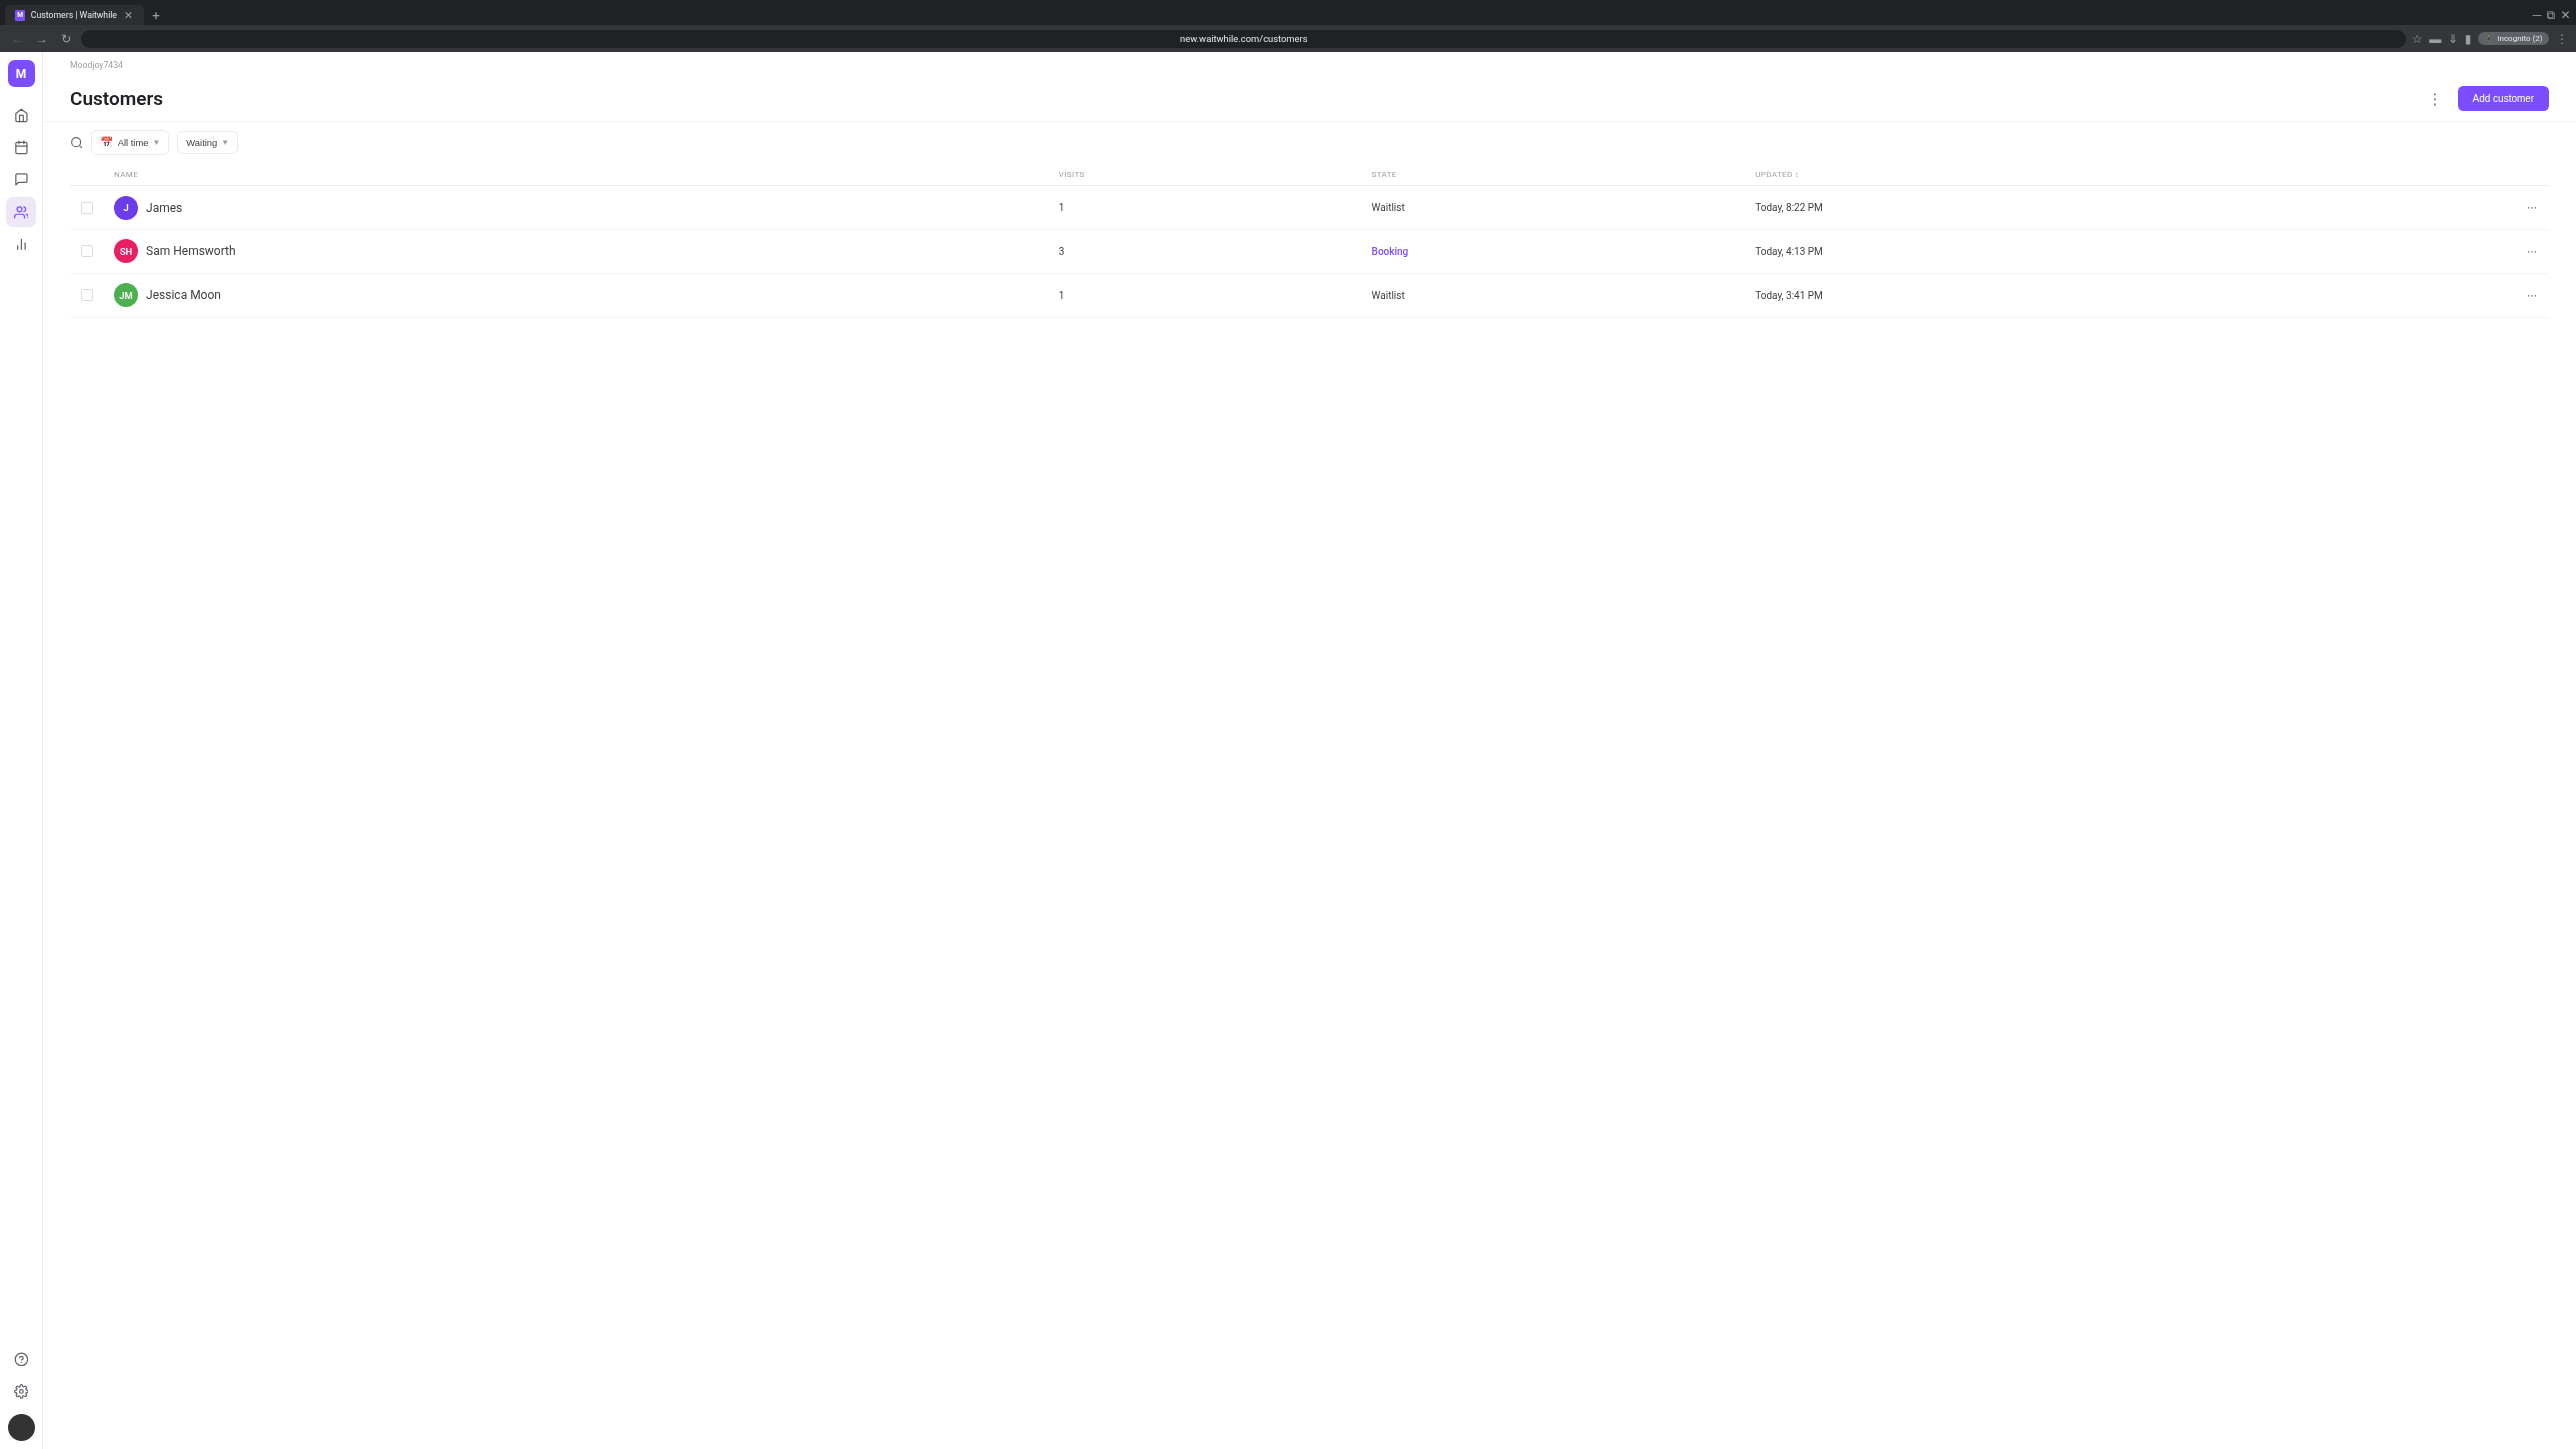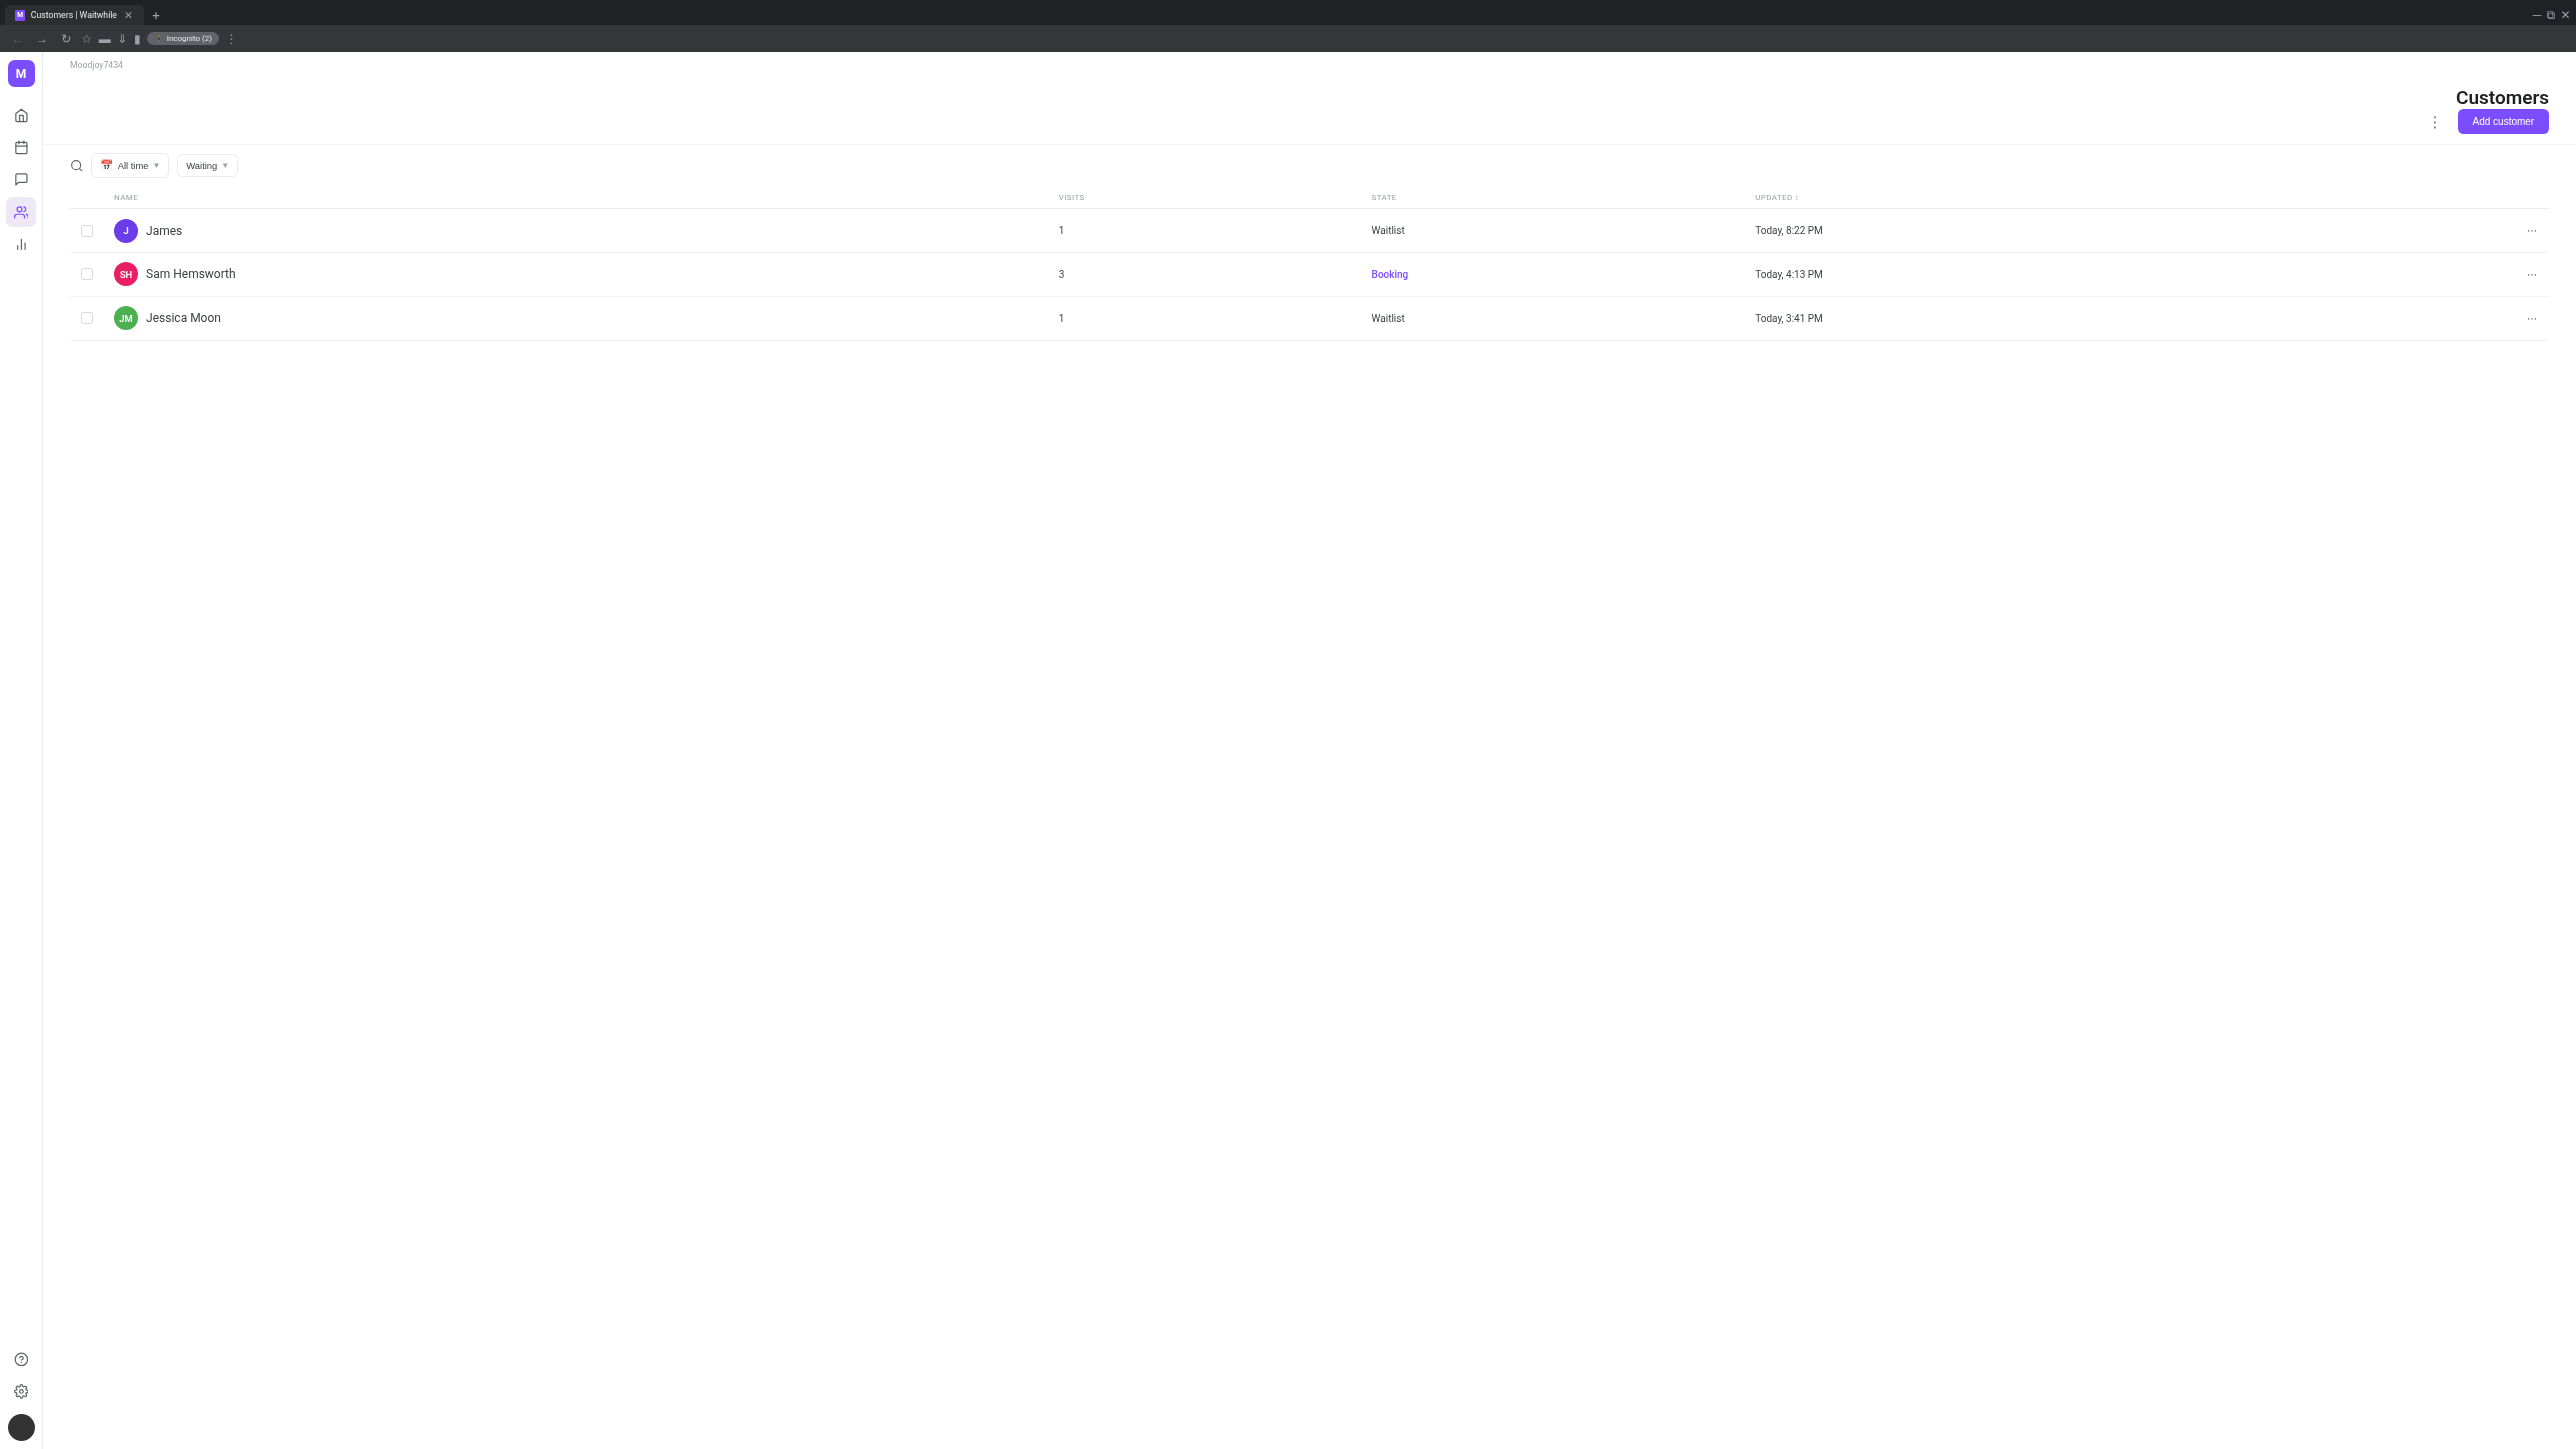--- a/index.html
+++ b/index.html
@@ -35,21 +35,21 @@
     .sidebar-logo { width: 27px; height: 27px; background: #7c4dff; border-radius: 6.7px; display: flex; align-items: center; justify-content: center; color: white; font-weight: bold; font-size: 12px; margin-bottom: 10.7px; cursor: pointer; }
     .sidebar-item { width: 29.5px; height: 29.5px; display: flex; align-items: center; justify-content: center; border-radius: 6.7px; cursor: pointer; color: #5f6368; transition: background 0.15s; }
     .sidebar-item.active { color: #7c4dff; background: #ede7f6; }
     .sidebar-item svg { width: 14.8px; height: 14.8px; }
     .sidebar-spacer { flex: 1; }
 
     
     .main-content { flex: 1; display: flex; flex-direction: column; overflow: hidden; background: #fff; }
 
     
-    .page-header { padding: 16px 27px 10.7px; display: flex; align-items: flex-end; justify-content: space-between; border-bottom: 0.7px solid #f1f3f4; flex-direction: column; }
+    .page-header { padding: 16px 27px 10.7px; display: flex; align-items: center; justify-content: space-between; border-bottom: 0.7px solid #f1f3f4; }
     .page-title { font-size: 19px; font-weight: 600; color: #202124; }
     .header-actions { display: flex; align-items: center; gap: 10.7px; }
     .more-btn { color: #5f6368; font-size: 14.8px; cursor: pointer; width: 24px; height: 24px; display: flex; align-items: center; justify-content: center; border-radius: 50%; border: none; background: none; }
     .add-customer-btn { background: #7c4dff; color: white; border: none; border-radius: 5.4px; padding: 6.7px 14.8px; font-size: 10px; font-weight: 500; cursor: pointer; white-space: nowrap; }
 
     
     .toolbar { padding: 8px 27px; display: flex; align-items: center; gap: 8px; }
     .search-icon-btn { color: #5f6368; font-size: 13.4px; cursor: pointer; display: flex; align-items: center; }
     .filter-btn { display: flex; align-items: center; gap: 4px; border: 0.7px solid #e8eaed; border-radius: 5.4px; padding: 4.7px 8px; font-size: 9.4px; color: #3c4043; cursor: pointer; background: #fff; }
     .filter-btn .chevron { font-size: 8px; color: #9aa0a6; }
@@ -98,20 +98,23 @@
     <div class="browser-tab-controls">
       <span class="browser-control">─</span>
       <span class="browser-control">⧉</span>
       <span class="browser-control">✕</span>
     </div>
   </div>
   <div class="browser-nav-bar">
     <button class="nav-btn disabled">←</button>
     <button class="nav-btn">→</button>
     <button class="nav-btn">↻</button>
+    <div class="address-bar">
+      <span class="address-text">new.waitwhile.com/customers</span>
+    </div>
     <div class="nav-icons">
       <span class="nav-icon">☆</span>
       <span class="nav-icon">▬</span>
       <span class="nav-icon">⇓</span>
       <span class="nav-icon">▮</span>
       <div class="incognito-badge">
         <span>🕴</span>
         <span>Incognito (2)</span>
       </div>
       <span class="nav-icon">⋮</span>

